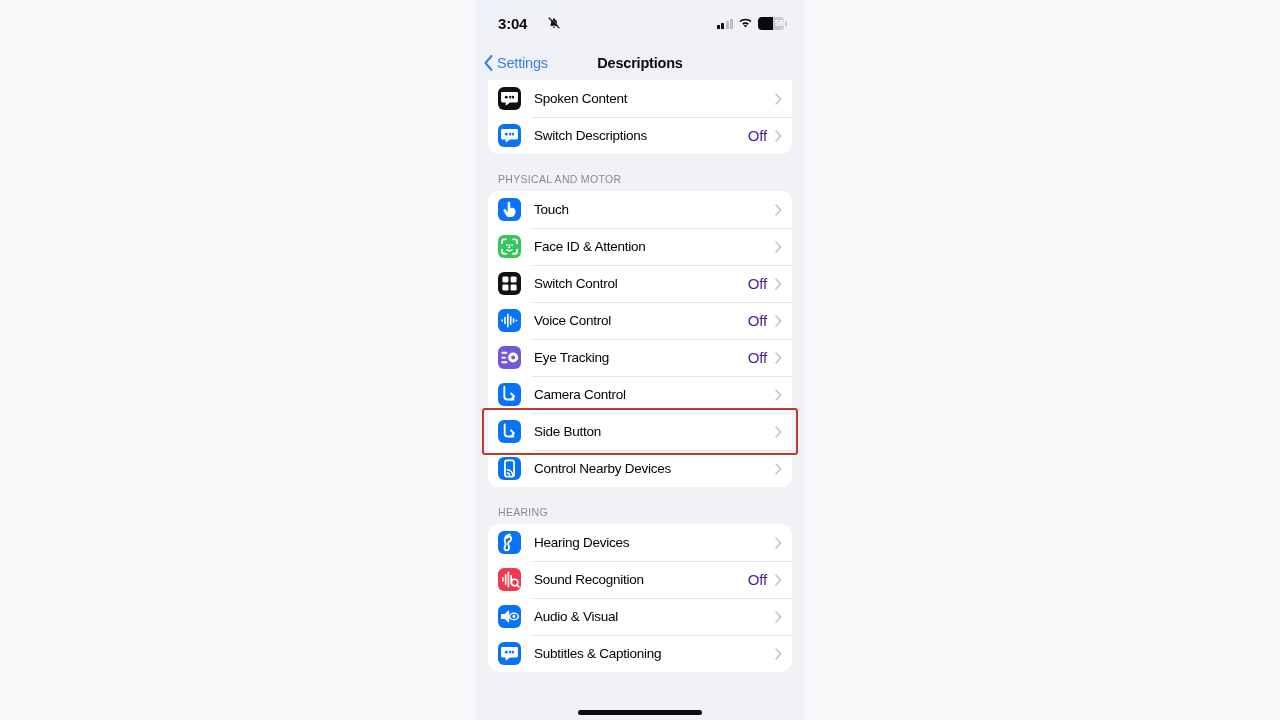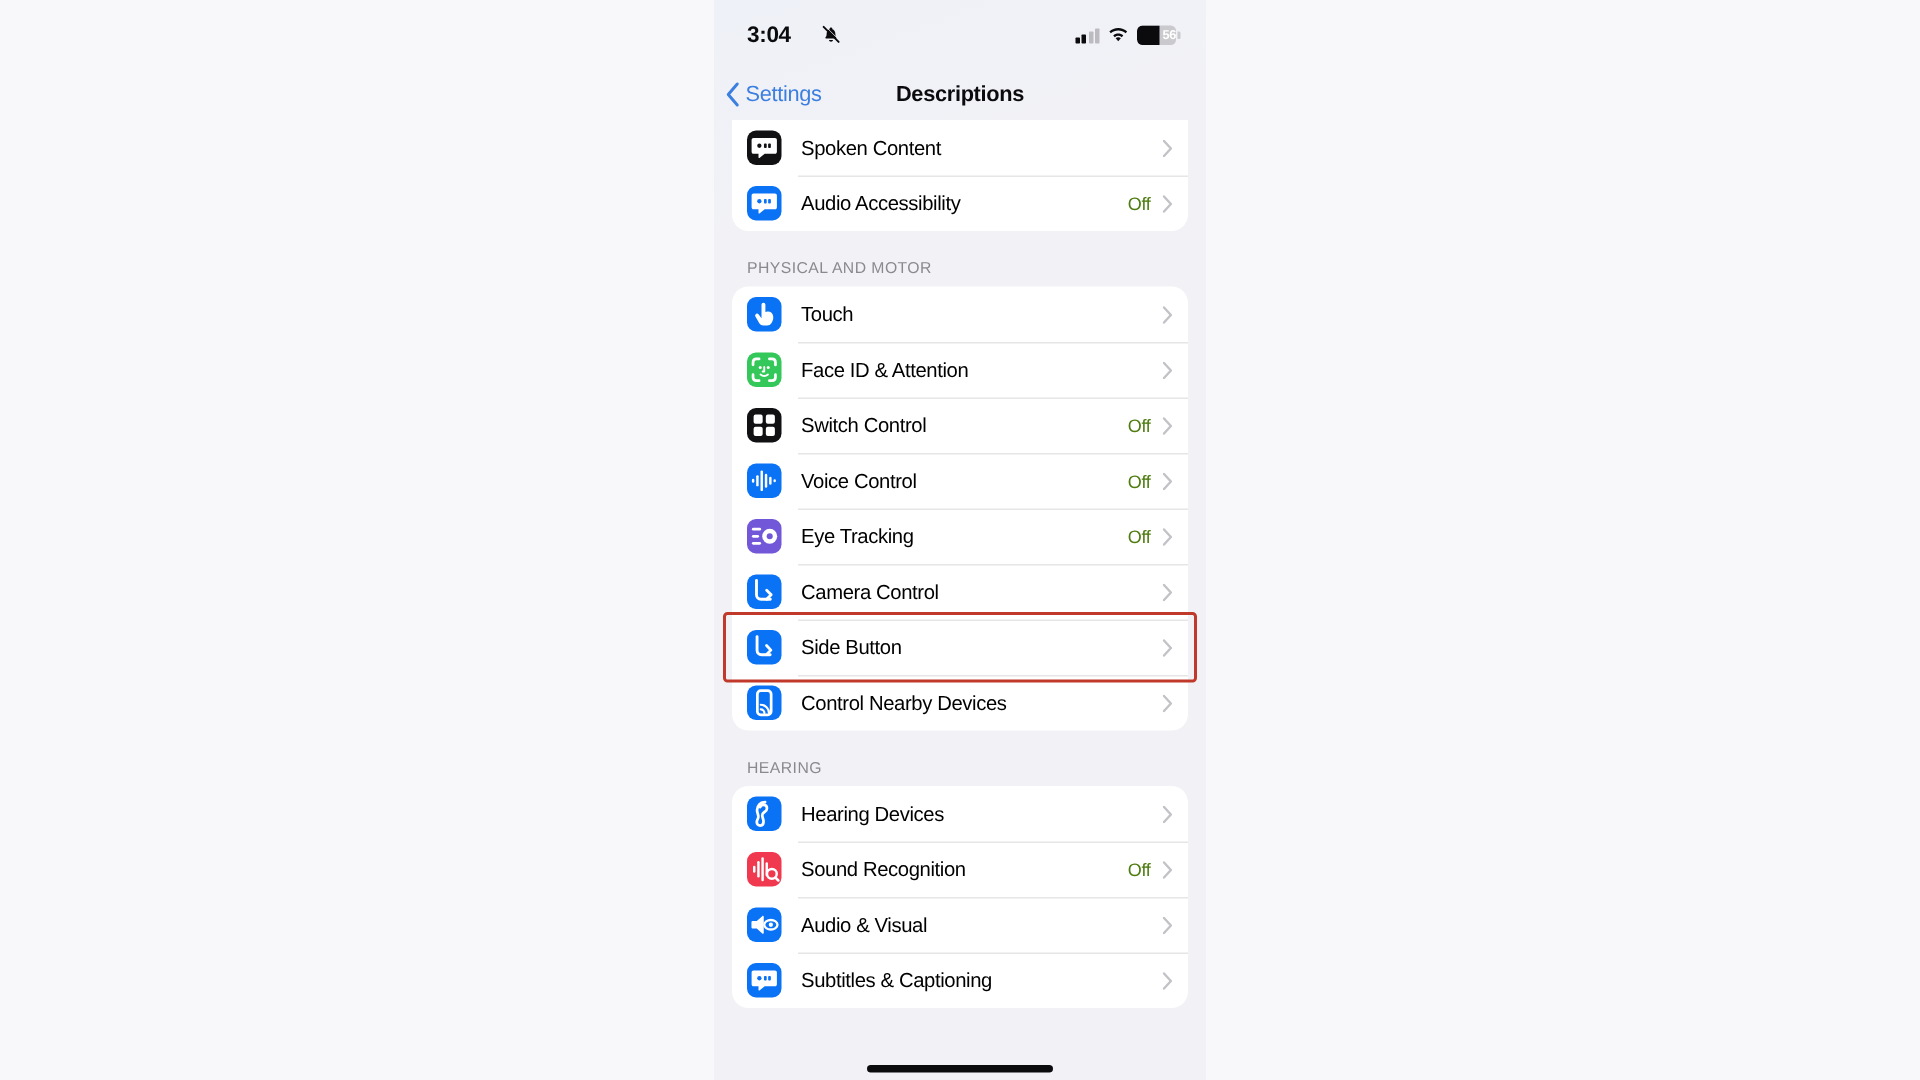--- a/index.html
+++ b/index.html
@@ -92,21 +92,21 @@
   .row-icon {
     width:23px; height:23px; border-radius:6px; flex:0 0 23px;
     display:flex; align-items:center; justify-content:center;
     overflow:hidden;
   }
   .row-label {
     margin-left:13px; font-size:13.5px; color:#000000;
     letter-spacing:-0.25px; white-space:nowrap; flex:1 1 auto;
   }
   .row-value {
-    font-size:12px; color:#4d7c0f; letter-spacing:-0.2px; margin-right:8px;
+    font-size:15px; color:#4c1d95; letter-spacing:-0.2px; margin-right:8px;
   }
   .chev { flex:0 0 auto; display:block; }
 
   .section-head {
     font-size:10.5px; color:#8a8a8e; letter-spacing:0.3px;
     padding:19px 0 6px 10px; text-transform:uppercase;
   }
 
   
   .hl-box {
@@ -187,21 +187,21 @@
           </div>
           <div class="row">
             <span class="row-icon" style="background: rgb(10, 114, 245);">
               <svg width="23" height="23" viewBox="0 0 24 24">
                 <path d="M4.6 5.2h14.8c.9 0 1.4.5 1.4 1.4v8.1c0 .9-.5 1.4-1.4 1.4h-7.1l-3.4 2.9c-.4.35-.9.1-.9-.45v-2.45H4.6c-.9 0-1.4-.5-1.4-1.4V6.6c0-.9.5-1.4 1.4-1.4z" fill="#fff"></path>
                 <circle cx="8.6" cy="10.6" r="1.5" fill="#0a72f5"></circle>
                 <rect x="11.8" y="9.1" width="1.9" height="3" rx=".6" fill="#0a72f5"></rect>
                 <rect x="14.7" y="9.1" width="1.9" height="3" rx=".6" fill="#0a72f5"></rect>
               </svg>
             </span>
-            <span class="row-label">Audio Accessibility</span>
+            <span class="row-label">Switch Descriptions</span>
             <span class="row-value">Off</span>
             <svg class="chev" width="7" height="12" viewBox="0 0 7 12">
             <path d="M1 1l4.6 5L1 11" stroke="#c2c2c7" stroke-width="1.6" fill="none" stroke-linecap="round" stroke-linejoin="round"></path>
           </svg>
           </div>
         </div>
         <div class="section-head">PHYSICAL AND MOTOR</div>
         <div class="card">
           <div class="row">
             <span class="row-icon" style="background: rgb(10, 114, 245);">

